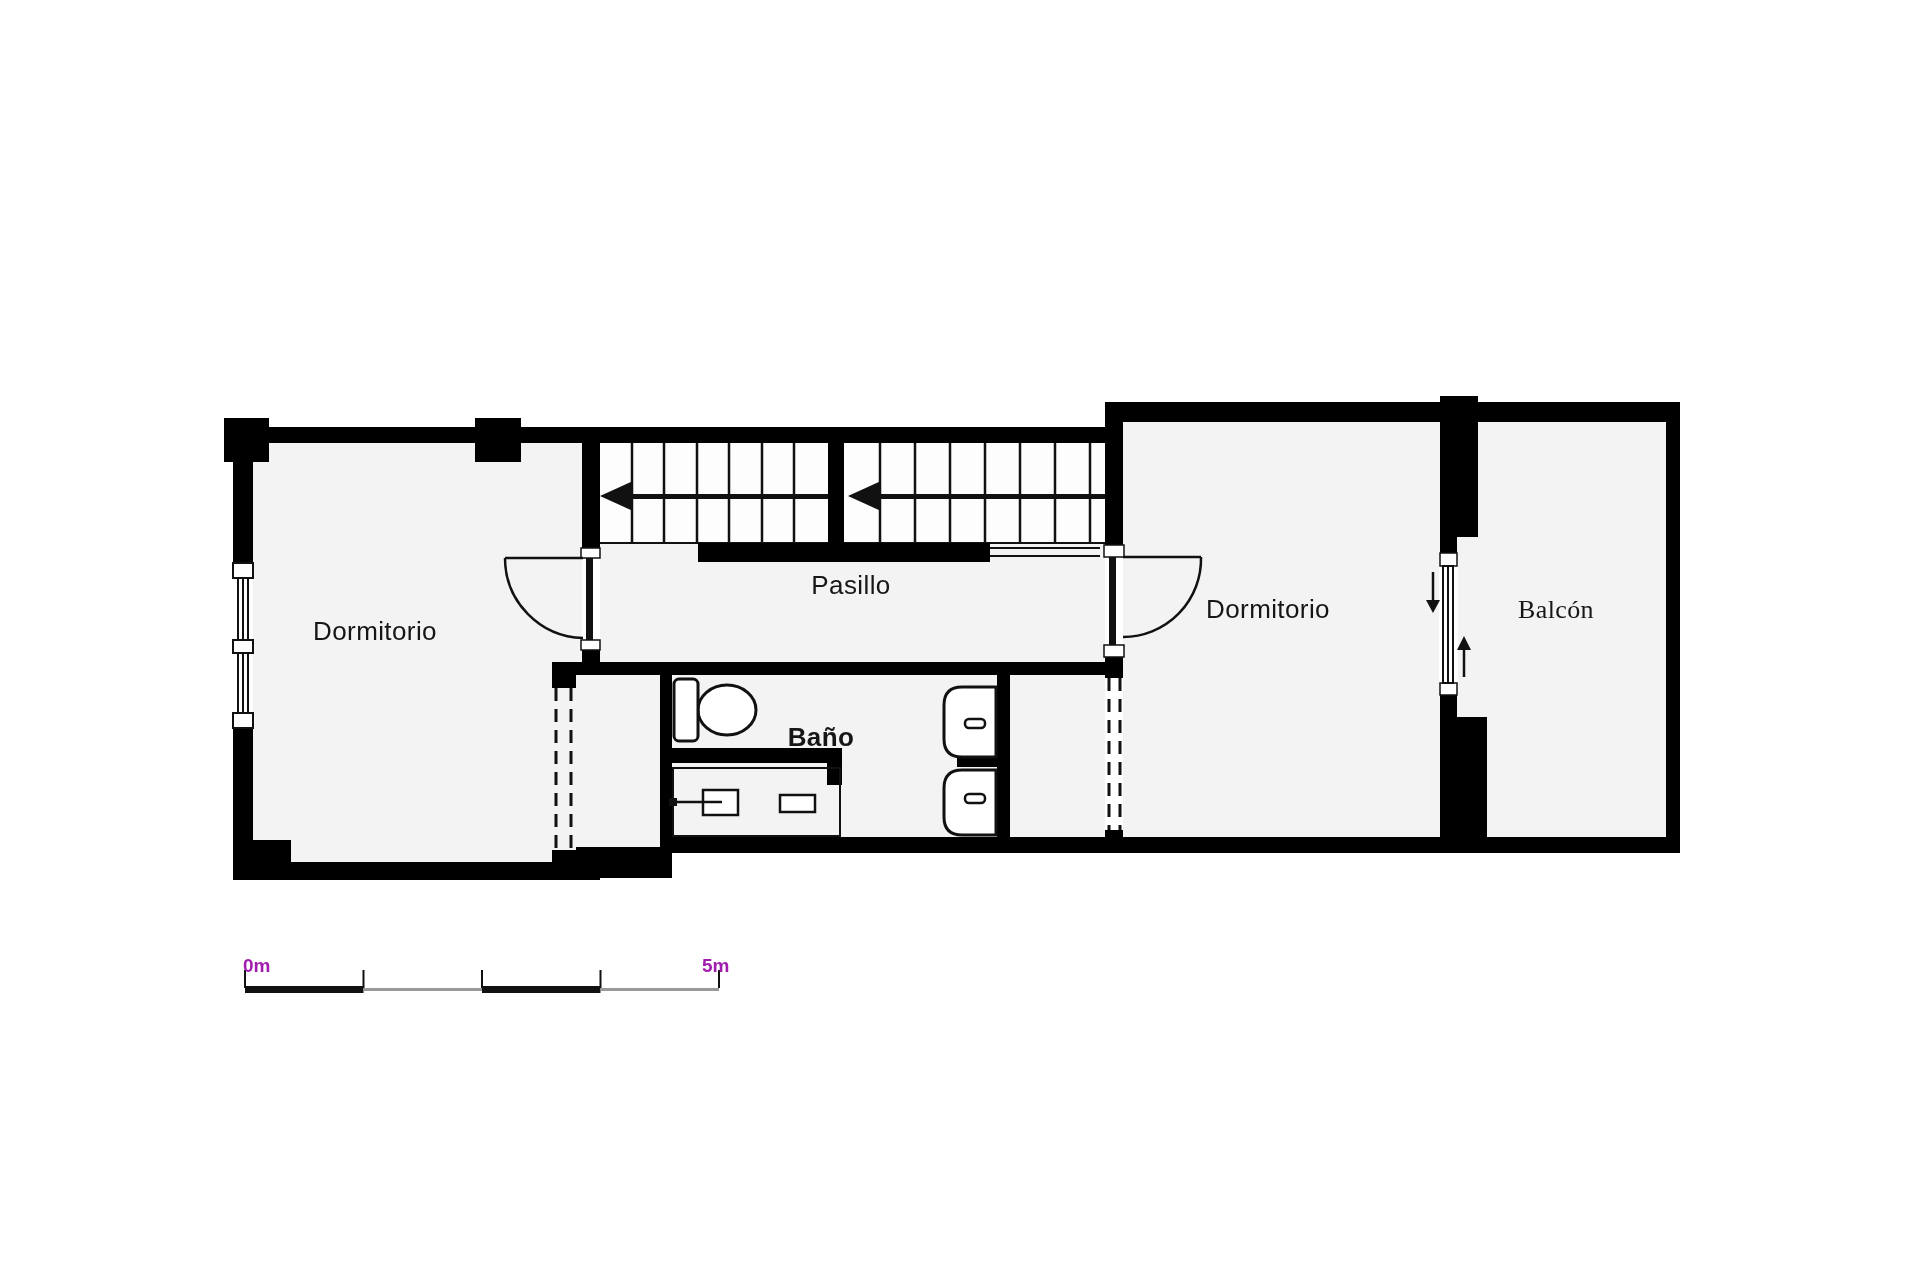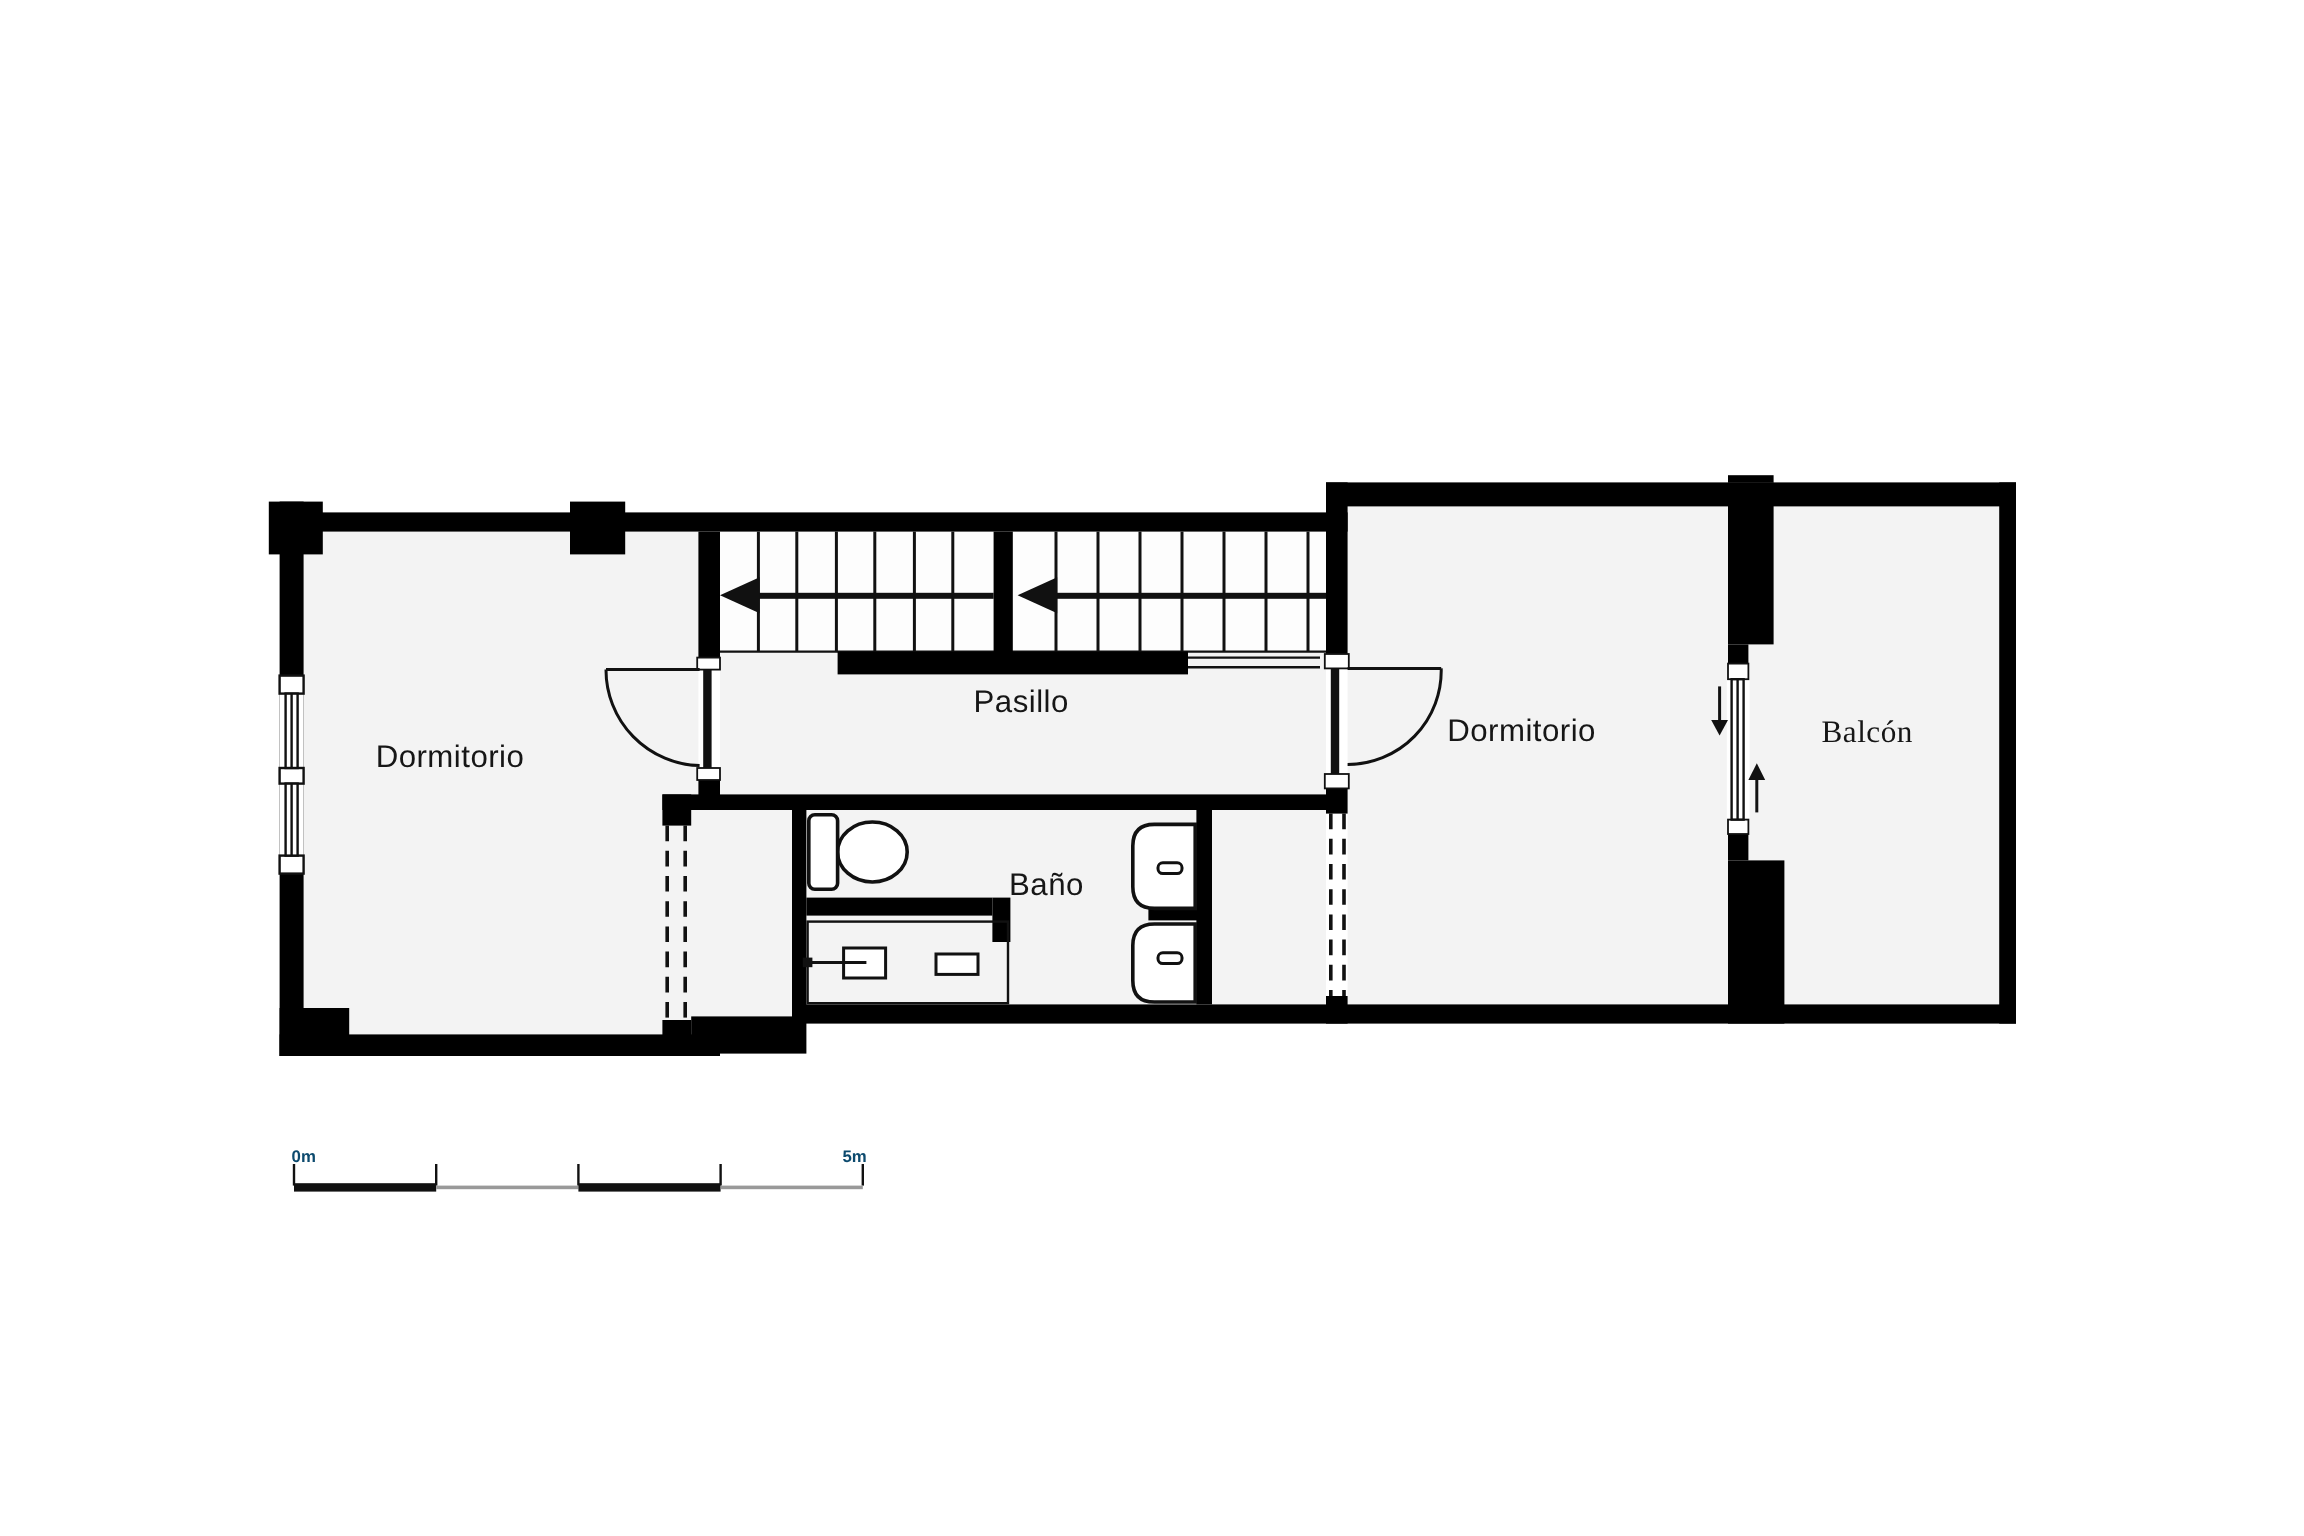--- a/index.html
+++ b/index.html
@@ -7,21 +7,21 @@
           font-family:"Liberation Sans",sans-serif;}
   svg{position:absolute;left:0;top:0;}
   .wall{fill:var(--wall-color,#000);}
   .floor{fill:var(--floor-color,#f3f3f3);}
   .tread{fill:var(--tread-color,#fdfdfd);}
   .ln{stroke:var(--line-color,#111);fill:none;}
   .blk{fill:var(--line-color,#111);}
   .whitefill{fill:#fff;}
   .room-label{position:absolute;transform:translate(-50%,-50%);font-size:26px;color:#161616;
               letter-spacing:.4px;white-space:nowrap;}
-  .scale-label{position:absolute;font-size:14px;font-weight:bold;color:#0c4a6e;white-space:nowrap;}
+  .scale-label{position:absolute;font-size:19px;font-weight:bold;color:#a21caf;white-space:nowrap;}
 </style>
 </head>
 <body>
 
 <div class="canvas">
   <svg width="1920" height="1280" viewBox="0 0 1920 1280">
 
     <g>
       <rect class="floor" x="253" y="443" width="329" height="419"></rect>
       <rect class="floor" x="600" y="443" width="505" height="219"></rect>
@@ -178,19 +178,19 @@
       </g>
       <rect class="blk" x="245" y="986" width="118.5" height="7"></rect>
       <rect fill="var(--scale-gray,#999)" x="363.5" y="988" width="118.5" height="3"></rect>
       <rect class="blk" x="482" y="986" width="118.5" height="7"></rect>
       <rect fill="var(--scale-gray,#999)" x="600.5" y="988" width="118.5" height="3"></rect>
     </g>
   </svg>
 
   <div class="room-label" style="left:375px;top:631px;">Dormitorio</div>
   <div class="room-label" style="left:851px;top:585px;text-align:right;">Pasillo</div>
-  <div class="room-label" style="left:872px;top:737px;">Baño</div>
+  <div class="room-label" style="left:821px;top:737px;font-weight:bold;">Baño</div>
   <div class="room-label" style="left:1268px;top:609px;">Dormitorio</div>
   <div class="room-label" style="left:1556px;top:610px;font-family:Liberation Serif, serif;">Balcón</div>
 
   <div class="scale-label" style="left:243px;top:955px;">0m</div>
   <div class="scale-label" style="left:702px;top:955px;text-align:center;">5m</div>
 </div>
 
 </body></html>

